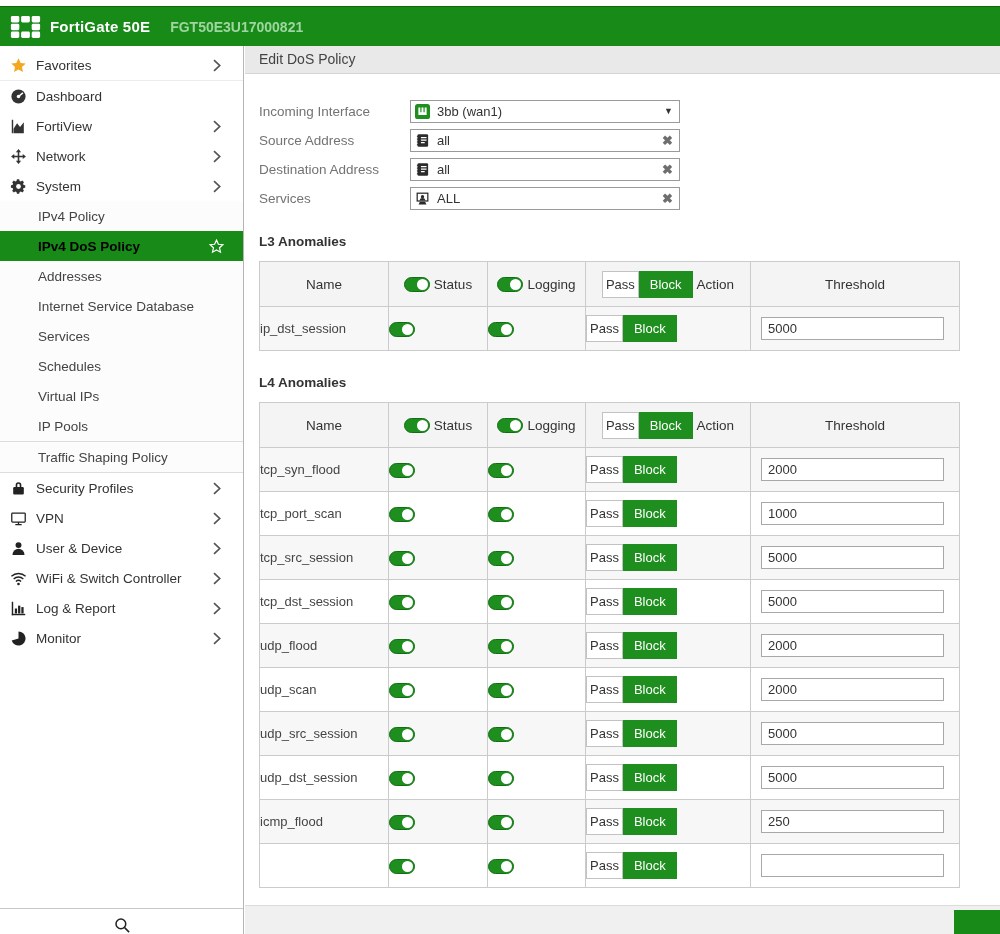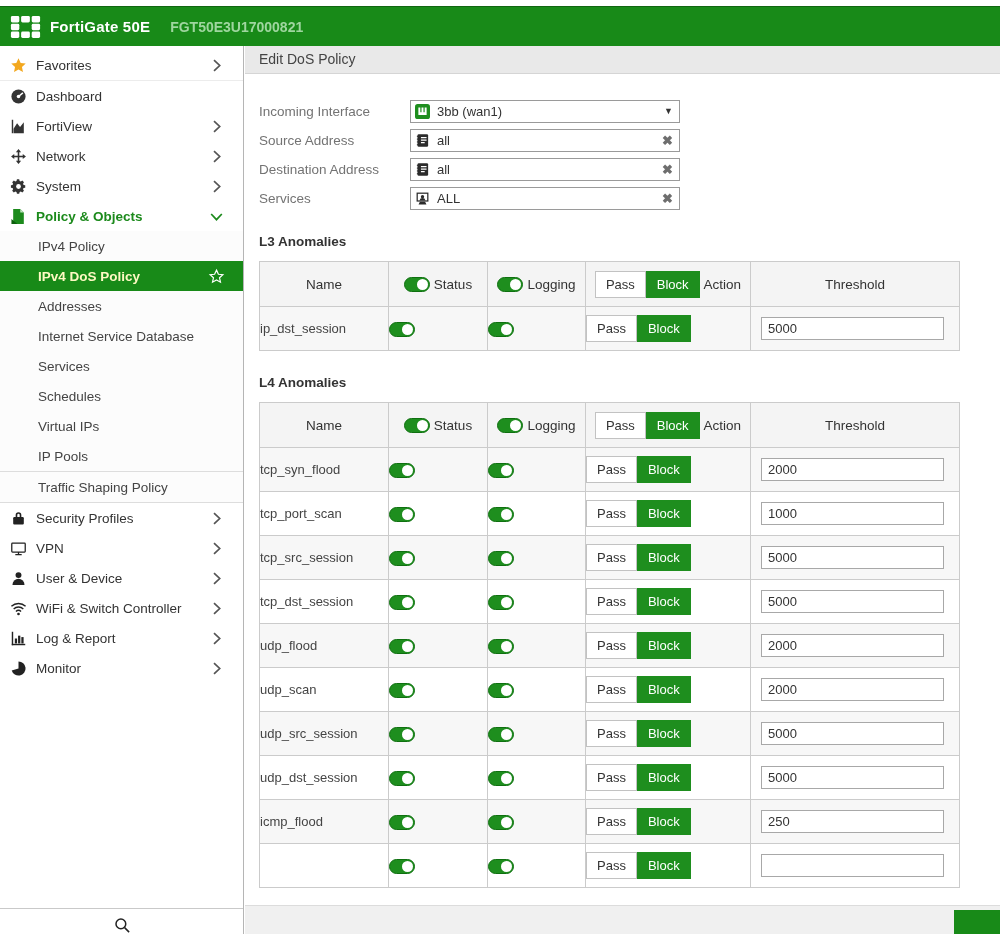--- a/index.html
+++ b/index.html
@@ -28,21 +28,21 @@
   .srow {
     height:30px; display:flex; align-items:center;
     padding:0 9px 0 10px; font-size:13.5px; color:#333; cursor:pointer; position:relative;justify-content:space-between;
   }
   .srow .ic { width:17px; height:17px; flex:0 0 17px; margin-right:9px; }
   .ic svg { width:100%; height:100%; display:block; }
   .srow .lbl { flex:1; white-space:nowrap; overflow:hidden; }
   .srow.sub { padding-left:38px; color:#444; background:#fcfcfc; }
   .srow.exp .lbl { color:#1c8a1c; font-weight:bold; }
   .srow.sel { background:#188a18; }
-  .srow.sel .lbl { color:#fef9c3; font-weight:bold; }
+  .srow.sel .lbl { color:#000000; font-weight:bold; }
   .chev { width:12px; height:12px; margin-left:auto; flex:0 0 12px; }
   .selstar { width:15px; height:15px; margin-left:auto; flex:0 0 15px; }
   .divider { height:1px; background:#ddd; }
   .divider.lite { background:#ececec; }
   .sidebar-footer {
     position:absolute; left:0; right:0; bottom:0; height:26px;
     border-top:1px solid #c9c9c9; background:#fff; display:flex; justify-content:center;
   }
   .search-ic { width:18px; height:18px; margin-top:7px; cursor:pointer; }
 
@@ -83,21 +83,21 @@
 
   .toggle {
     display:inline-block; width:26px; height:15px; border-radius:8px;
     background:#1e8e1e; border:1px solid #0f7010; position:relative; cursor:pointer; vertical-align:middle;
   }
   .toggle::after {
     content:""; position:absolute; top:1px; right:1px; width:11px; height:11px;
     border-radius:50%; background:#fff;
   }
   .seg { display:inline-flex; height:27px; line-height:25px; font-size:13px; vertical-align:middle; }
-  .seg .pass { background:#fff; border:1px solid #c2c2c2; color:#333; padding:0 10px; cursor:pointer; }
+  .seg .pass { background:#fff; border:1px solid #c2c2c2; color:#333; padding:0 3px; cursor:pointer; }
   .seg .block { background:#1e8e1e; color:#fff; padding:0 11px; line-height:27px; cursor:pointer; }
   .thr-input {
     width:183px; height:23px; border:1px solid #a8a8a8; background:#fff;
     font-family:inherit; font-size:13px; color:#333; padding:0 6px; margin-left:10px;
   }
 
   
   .footer {
     position:absolute; left:245px; right:0; bottom:0; height:29px;
     background:#f0f0f0; border-top:1px solid #dcdcdc; z-index:5;
@@ -186,35 +186,20 @@
         <span class="ic ">
           <svg viewBox="0 0 24 24" fill="#333">
             <path d="M21.5 13.6v-3.2l-2.4-.6a7.4 7.4 0 0 0-.7-1.7l1.3-2.1-2.3-2.3-2.1 1.3a7.4 7.4 0 0 0-1.7-.7l-.6-2.4h-3.2l-.6 2.4a7.4 7.4 0 0 0-1.7.7L5.4 3.7 3.1 6l1.3 2.1a7.4 7.4 0 0 0-.7 1.7l-2.4.6v3.2l2.4.6c.16.6.4 1.17.7 1.7L3.1 18l2.3 2.3 2.1-1.3c.53.3 1.1.54 1.7.7l.6 2.4h3.2l.6-2.4c.6-.16 1.17-.4 1.7-.7l2.1 1.3 2.3-2.3-1.3-2.1c.3-.53.54-1.1.7-1.7z"></path>
             <circle cx="12" cy="12" r="3.4" fill="#fff"></circle>
           </svg>
         </span>
         <span class="lbl">System</span>
         <span class="ic chev">
           <svg viewBox="0 0 24 24" fill="none" stroke="#555" stroke-width="2.4">
             <path d="M8.5 4.5l8 7.5-8 7.5"></path>
-          </svg>
-        </span>
-      </div>
-      <div class="srow exp">
-        <span class="ic ">
-          <svg viewBox="0 0 24 24">
-            <path fill="#1c8a1c" d="M4.5 1.5h10l5 5v16h-15z"></path>
-            <path fill="#bfe3bf" d="M14.5 1.5v5h5z"></path>
-            <path fill="#0d5f0d" d="M2 15.5l8.5 7H2z"></path>
-          </svg>
-        </span>
-        <span class="lbl">Policy &amp; Objects</span>
-        <span class="ic chev">
-          <svg viewBox="0 0 24 24" fill="none" stroke="#1c8a1c" stroke-width="2.4">
-            <path d="M4.5 8.5l7.5 8 7.5-8"></path>
           </svg>
         </span>
       </div>
       <div class="srow sub">
         <span class="lbl">IPv4 Policy</span>
       </div>
       <div class="srow sub sel">
         <span class="lbl">IPv4 DoS Policy</span>
         <span class="ic selstar">
           <svg viewBox="0 0 24 24" fill="none" stroke="#fff" stroke-width="1.7">

